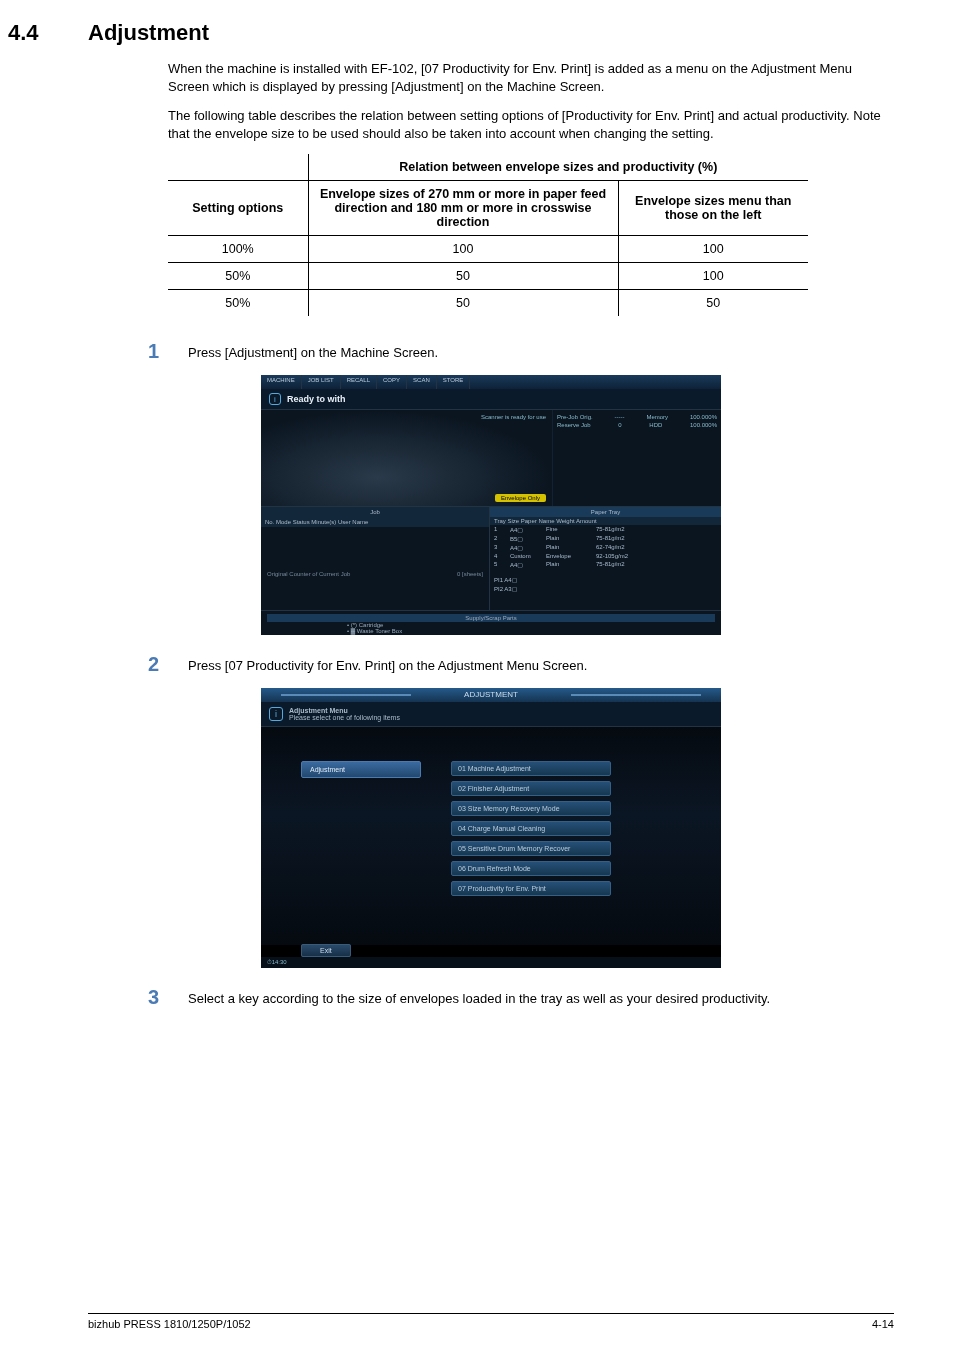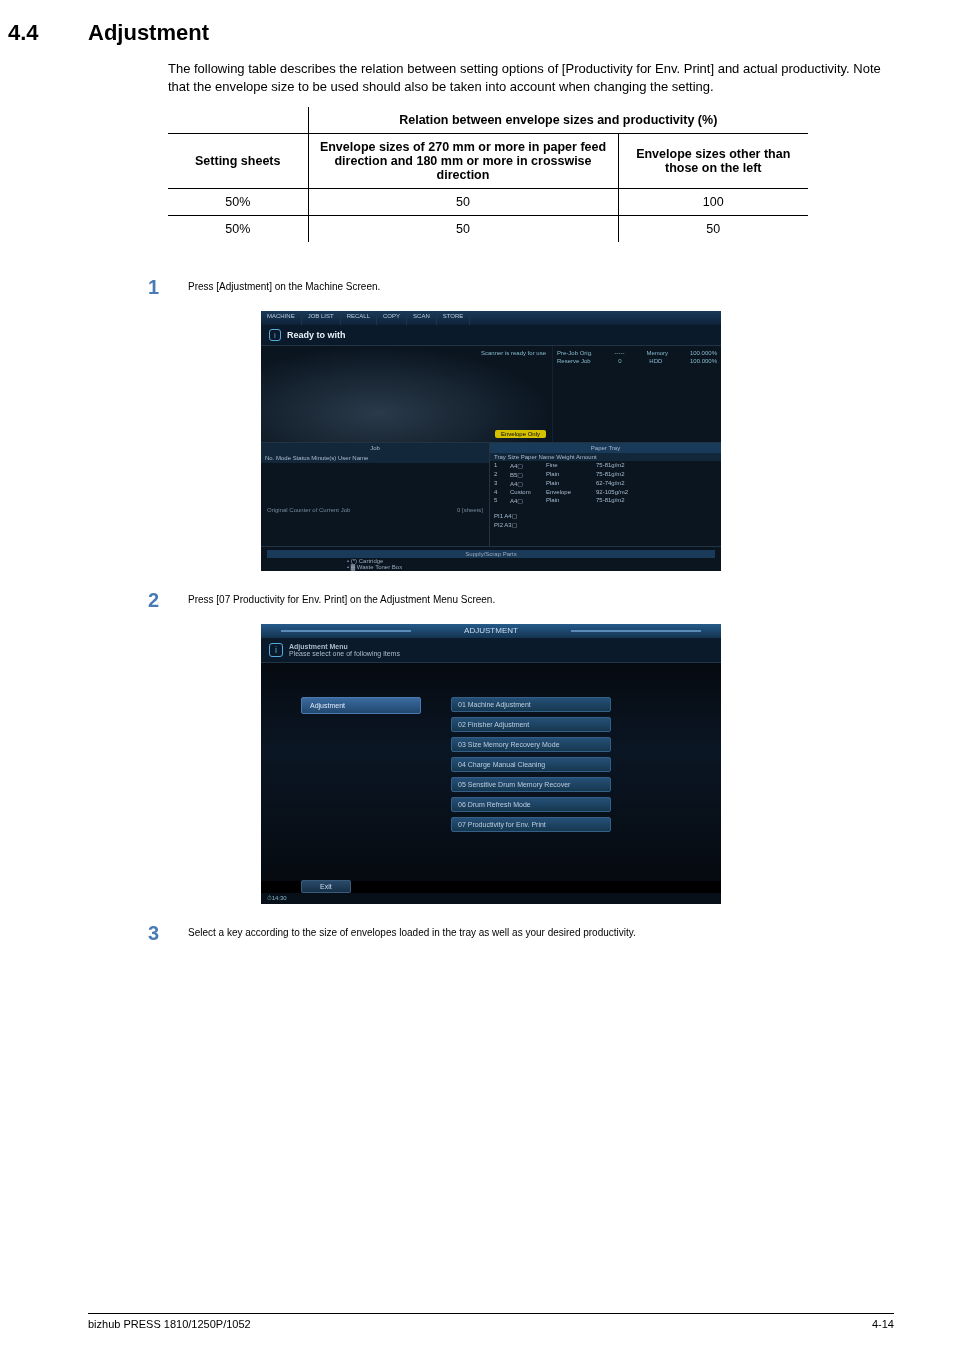--- a/index.html
+++ b/index.html
@@ -60,21 +60,21 @@
     font-weight: bold;
   }
   .body-text {
     margin-left: 80px;
     margin-bottom: 12px;
     line-height: 1.35;
     font-size: 13px;
   }
   .table-wrap {
     margin-left: 80px;
-    margin-bottom: 34px;
+    margin-bottom: 24px;
   }
   table.rel {
     border-collapse: collapse;
     width: 640px;
     font-size: 12.5px;
   }
   table.rel th, table.rel td {
     border-bottom: 1px solid #000;
     padding: 6px 10px;
     text-align: center;
@@ -95,21 +95,21 @@
     margin-top: 18px;
   }
   .step-num {
     color: #4a7bb5;
     font-size: 20px;
     font-weight: bold;
     width: 40px;
     text-align: left;
   }
   .step-text {
-    font-size: 10px;
+    font-size: 13px;
     padding-top: 5px;
     flex: 1;
   }
   .screenshot-placeholder {
     display: block;
     margin: 12px auto 8px auto;
   }
   
   .device1 {
     width: 460px;
@@ -236,33 +236,39 @@
 <body>
 
 <div class="page">
 
 
   <div class="h2-row">
     <div class="h2-num">4.4</div>
     <div class="h2-title">Adjustment</div>
   </div>
 
+  <p class="body-text">When the machine is installed with EF-102, [07 Productivity for Env. Print] is added as a menu on the Adjustment Menu Screen which is displayed by pressing [Adjustment] on the Machine Screen.</p>
   <p class="body-text">The following table describes the relation between setting options of [Productivity for Env. Print] and actual productivity. Note that the envelope size to be used should also be taken into account when changing the setting.</p>
 
   <div class="table-wrap">
     <table class="rel">
       <tbody>
           <tr class="toprow">
         <th style="width:140px;border-top:none;"></th>
         <th colspan="2" class="rel-span">Relation between envelope sizes and productivity (%)</th>
       </tr>
       <tr>
-        <th style="border-top:1px solid #000;">Setting sheets</th>
+        <th style="border-top:1px solid #000;">Setting options</th>
         <th class="lborder" style="width:310px;">Envelope sizes of 270 mm or more in paper feed direction and 180 mm or more in crosswise direction</th>
-        <th class="lborder" style="width:190px;">Envelope sizes other than those on the left</th>
+        <th class="lborder" style="width:190px;">Envelope sizes menu than those on the left</th>
+      </tr>
+      <tr>
+        <td>100%</td>
+        <td class="lborder">100</td>
+        <td class="lborder">100</td>
       </tr>
       <tr>
         <td>50%</td>
         <td class="lborder">50</td>
         <td class="lborder">100</td>
       </tr>
       <tr>
         <td style="border-bottom:none;">50%</td>
         <td class="lborder" style="border-bottom:none;">50</td>
         <td class="lborder" style="border-bottom:none;">50</td>

